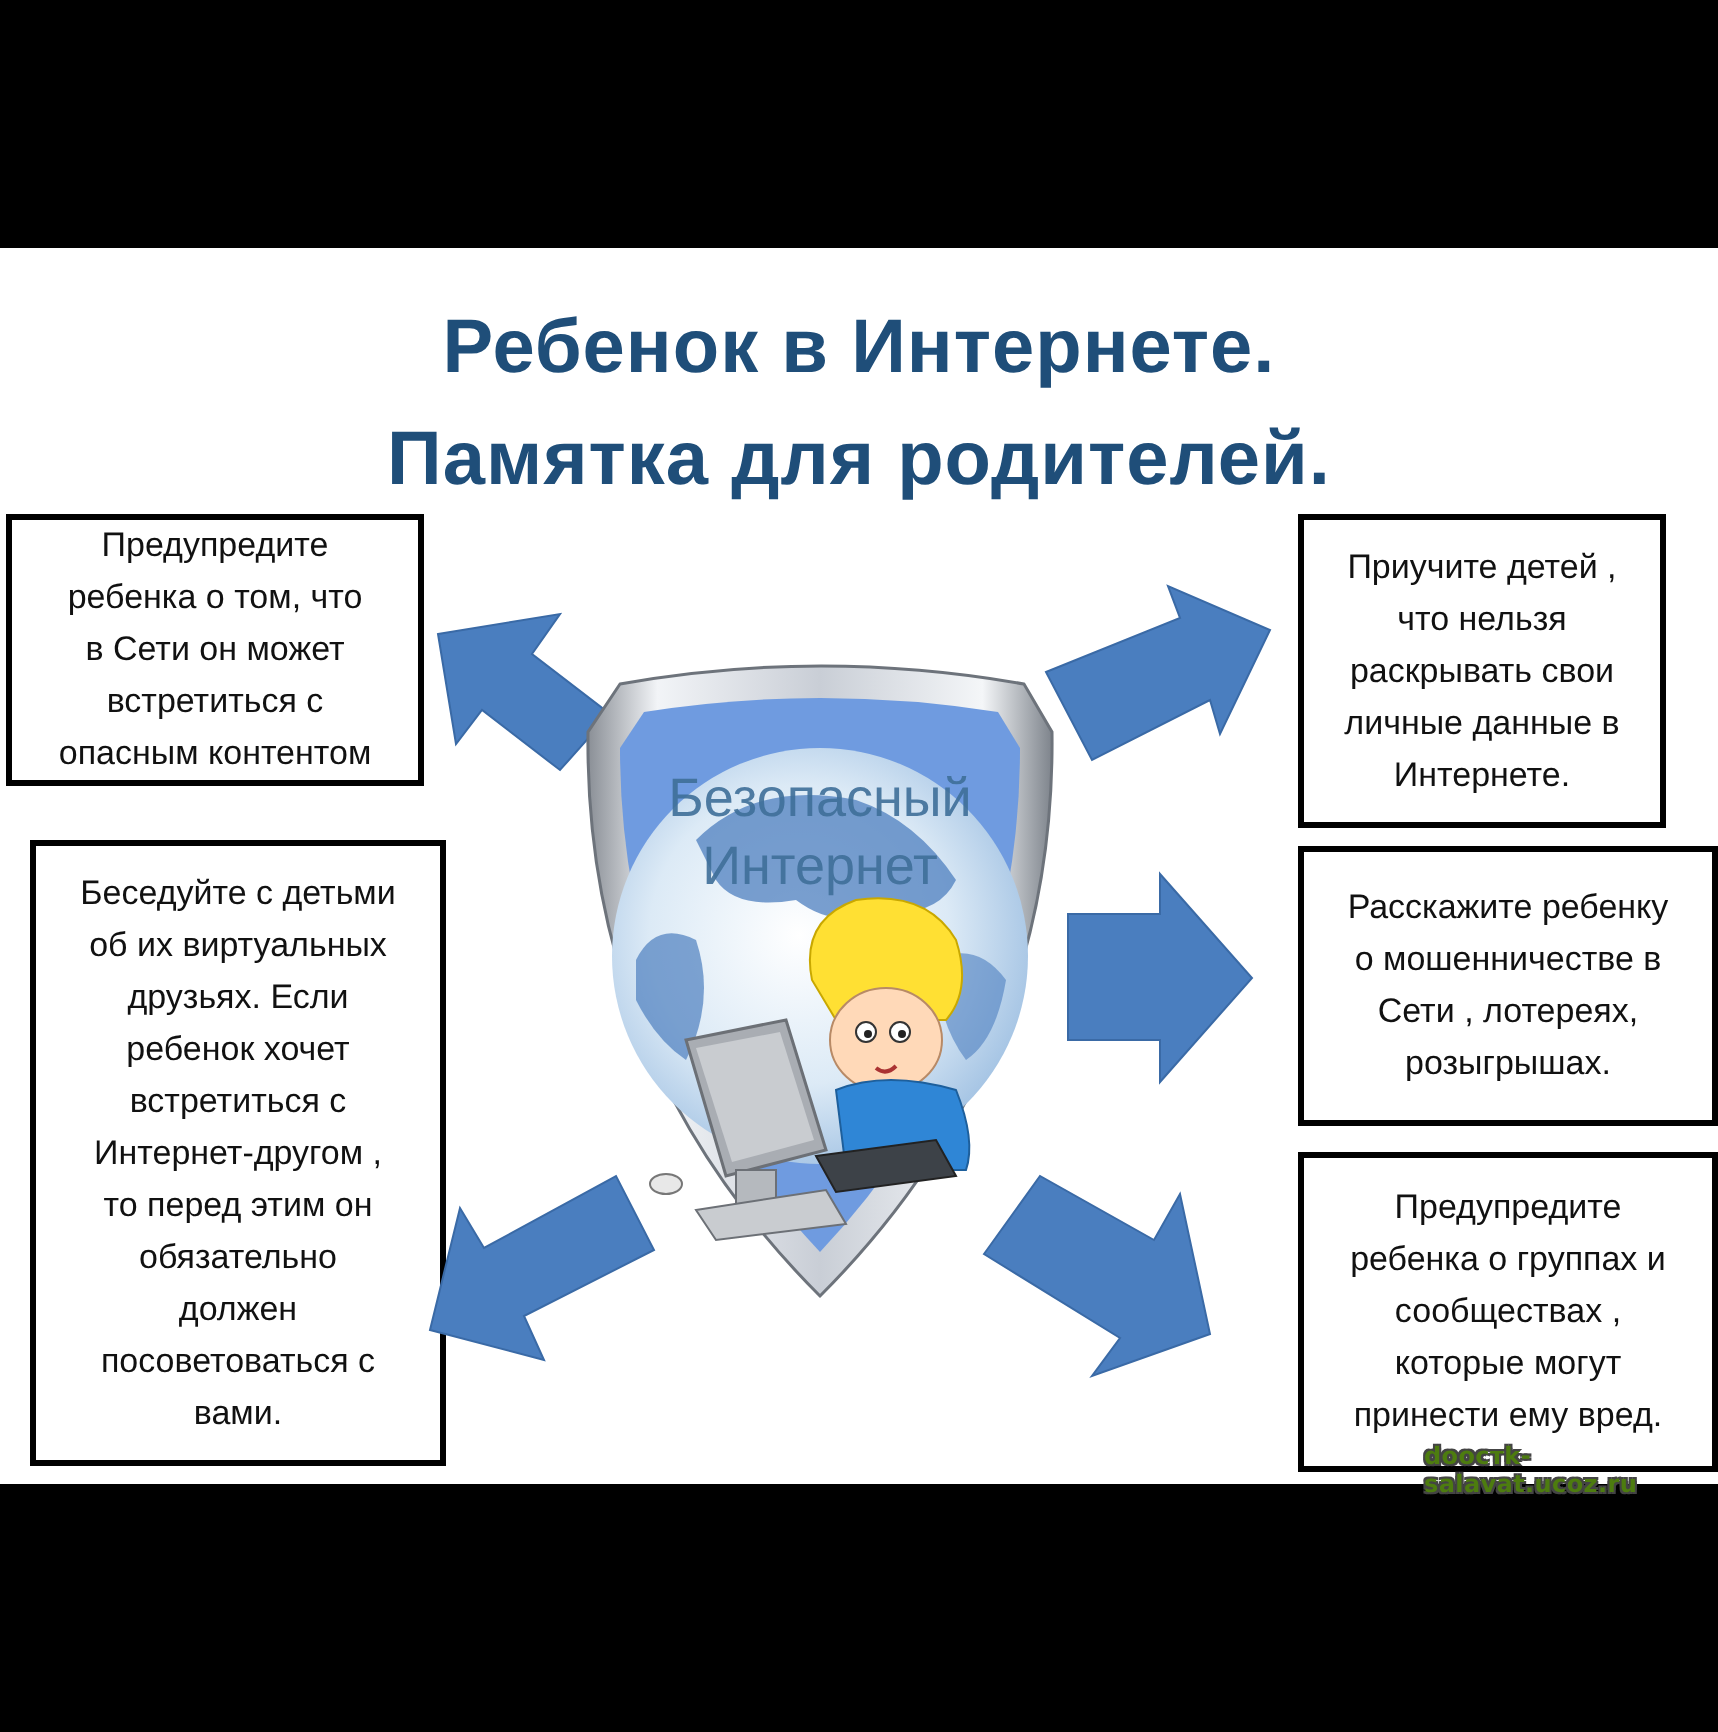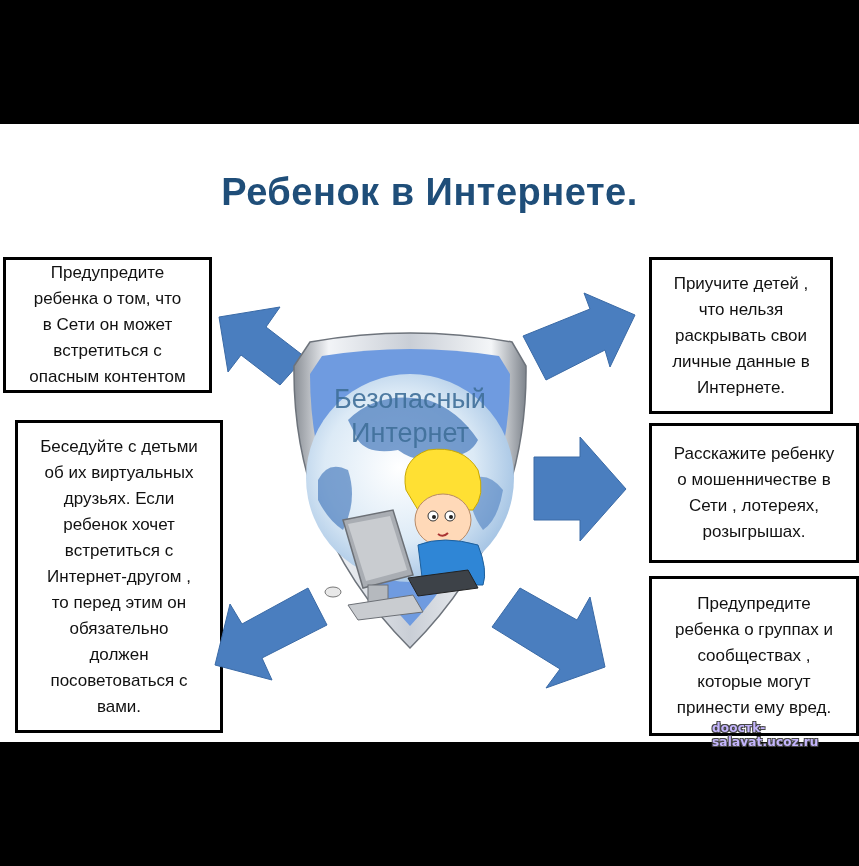--- a/index.html
+++ b/index.html
@@ -17,21 +17,20 @@
     }
     .title {
       position: absolute; left: 0; top: 146px; width: 859px;
       text-align: center;
       color: #1f4e79;
       font-family: "Liberation Sans", sans-serif;
       font-weight: bold;
       font-size: 38px;
       line-height: 56px;
       letter-spacing: 0.5px;
-      margin-top: 18px;
     }
     .box {
       position: absolute;
       border: 3px solid #000000;
       background: #ffffff;
       box-sizing: border-box;
       display: flex; align-items: center; justify-content: center;
       text-align: center;
       color: #111111;
       font-family: "Liberation Sans", sans-serif;
@@ -39,32 +38,33 @@
       line-height: 26px;
       padding: 2px 4px;
       white-space: pre-line;
     }
     .arrow { position: absolute; }
     .shield { position: absolute; left: 288px; top: 330px; width: 245px; height: 322px; }
     .watermark {
       position: absolute; left: 712px; top: 721px;
       font-family: "DejaVu Sans", sans-serif;
       font-weight: bold; font-size: 12px;
-      color: #c4b5fd;
+      color: #4d7c0f;
       text-shadow: -1px -1px 0 #444, 1px -1px 0 #444, -1px 1px 0 #444, 1px 1px 0 #444;
       letter-spacing: 0.2px;
     }
   </style>
 </head>
 <body>
 
 <div class="slide"></div>
 
 <div class="title">
   <div>Ребенок в Интернете.</div>
+  <div>Памятка для родителей.</div>
 </div>
 
 <div class="box" style="left:3px; top:257px; width:209px; height:136px;">
   <span>Предупредите
 ребенка о том, что
 в Сети он может
 встретиться  с
 опасным контентом</span>
 </div>
 <div class="box" style="left:15px; top:420px; width:208px; height:313px;">

